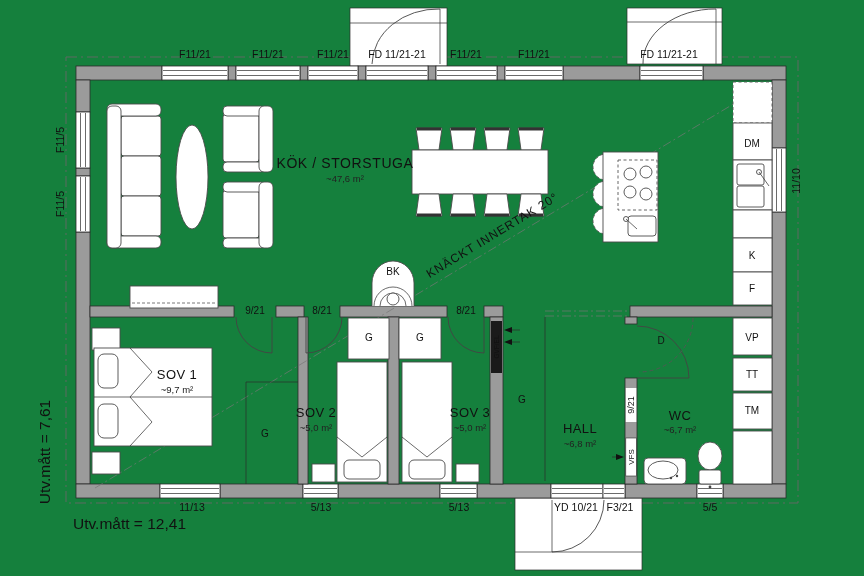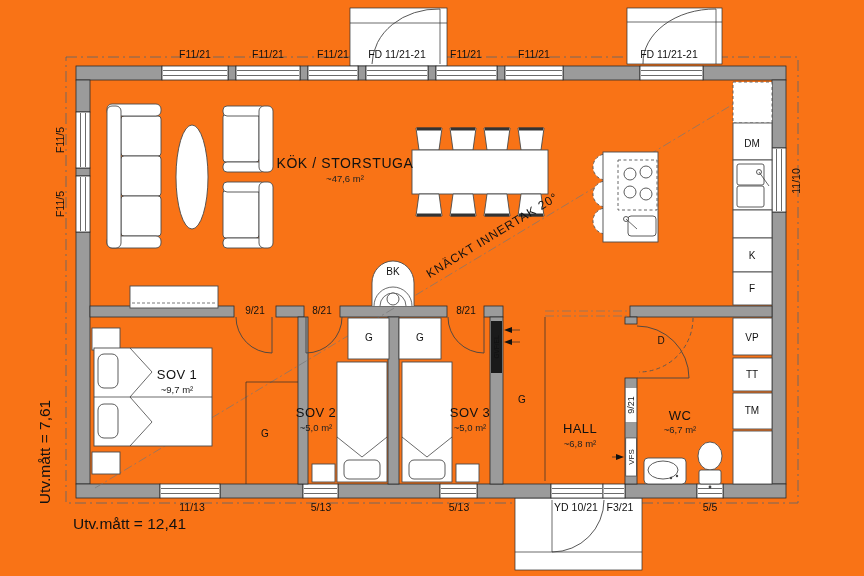--- a/index.html
+++ b/index.html
@@ -1,16 +1,16 @@
 <!DOCTYPE html>
 <html style="--wall: #9b9b9b;"><head>
 <meta charset="utf-8">
 <style>
   html,body{margin:0;padding:0;background:#fff;}
-  .stage{width:864px;height:576px;position:relative;background:#f97316;}
+  .stage{width:864px;height:576px;position:relative;background:#15803d;}
   text{font-family:"Liberation Sans",sans-serif;fill:#111;}
   .w   {fill:var(--wall,#9b9b9b);stroke:#2b2b2b;stroke-width:.8;}
   .win {fill:#fff;stroke:#2b2b2b;stroke-width:.8;}
   .ln  {stroke:#2b2b2b;stroke-width:.7;fill:none;}
   .furn{fill:#fff;stroke:#4a4a4a;stroke-width:.9;}
   .thick{stroke:#333;stroke-width:3;}
   .arc {fill:none;stroke:#444;stroke-width:.9;}
   .arcd{fill:none;stroke:#555;stroke-width:.9;stroke-dasharray:4 3;}
   .dashc{fill:#fff;stroke:#555;stroke-width:.9;stroke-dasharray:3 2.5;}
   .dd  {stroke:#666;stroke-width:.9;fill:none;stroke-dasharray:11 4 2 4;}

